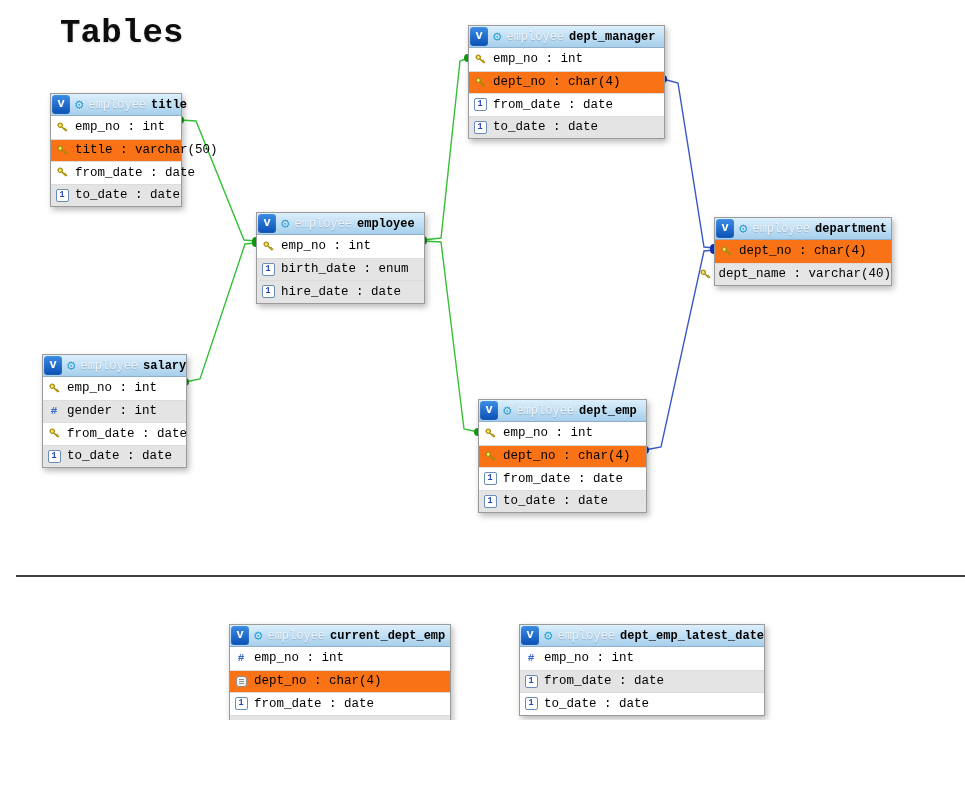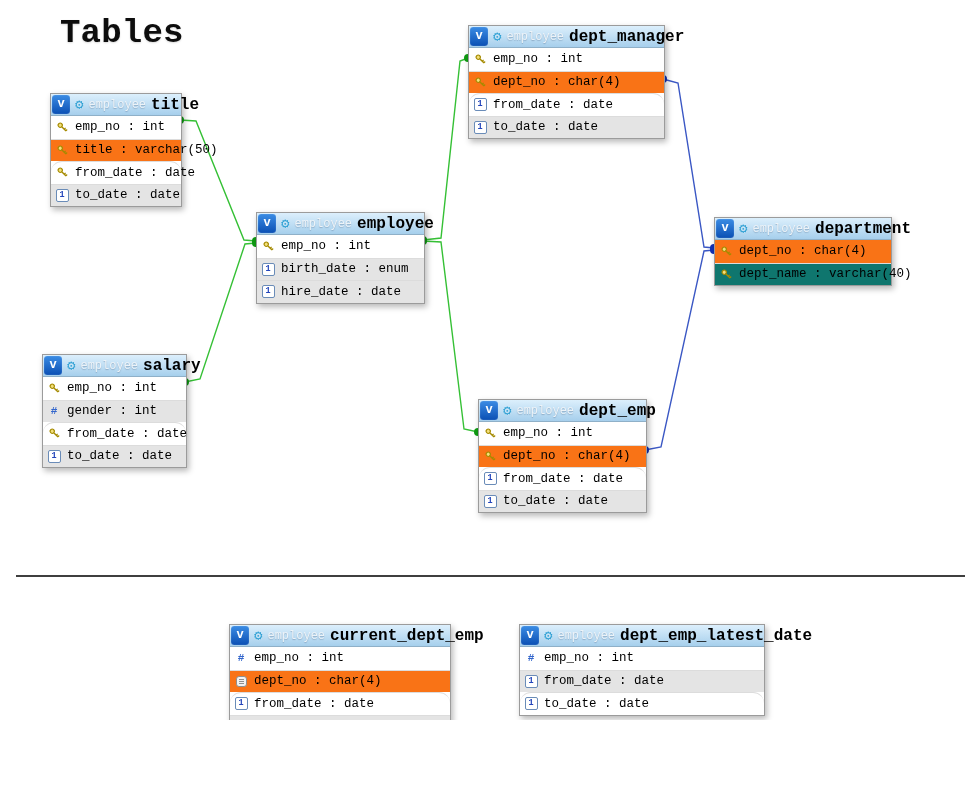--- a/index.html
+++ b/index.html
@@ -26,30 +26,30 @@
   }
   .v-badge{
     width:18px;height:19px;flex:0 0 auto;border-radius:3px;
     background:linear-gradient(#3b8ce4,#0b50b4);
     color:#fff;font-size:12px;font-weight:700;line-height:19px;text-align:center;
     box-shadow:inset 0 0 1px rgba(255,255,255,.6);
   }
   .gear{color:#2e9fd4;font-size:14px;line-height:14px;flex:0 0 auto;
         text-shadow:0 0 1px rgba(255,255,255,.8);}
   .schema-name{color:#edf3f8;font-size:12px;text-shadow:0 1px 1px rgba(90,120,150,.45);}
-  .table-name{color:#000;font-size:16px;font-weight:700;white-space:nowrap;}
+  .table-name{color:#000;font-size:12px;font-weight:700;white-space:nowrap;}
   .tbl-row{
     height:22.5px;display:flex;align-items:center;gap:6px;padding-left:4px;
     box-sizing:border-box;white-space:nowrap;color:#000;
   }
   .tbl-row + .tbl-row{border-top:1px solid #dcdcdc;}
-  .bg-white{background:#ffffff;border-radius:11px;}
+  .bg-white{background:#ffffff;}
   .bg-gray{background:#e4e4e4;}
   .bg-pink{background:#f97316;}
-  .bg-pinkgray{background:#0f766e;}
+  .bg-pinkgray{background:#e5e5e5;justify-content:flex-end;}
   .ic{width:14px;flex:0 0 auto;display:flex;justify-content:center;align-items:center;}
   .ic-one{
     display:inline-block;width:11px;height:11px;border:1px solid #6a8cb8;border-radius:2px;
     background:#fff;color:#2244bb;font-size:8.5px;font-weight:700;line-height:11px;
     text-align:center;box-sizing:content-box;
   }
   .ic-num{color:#3366cc;font-weight:700;font-size:11px;line-height:11px;}
   .divider-line{stroke:#3f3f3f;stroke-width:2;}
   .rel-green{fill:none;stroke-width:1.4;}
   .rel-blue{fill:none;stroke-width:1.4;}

